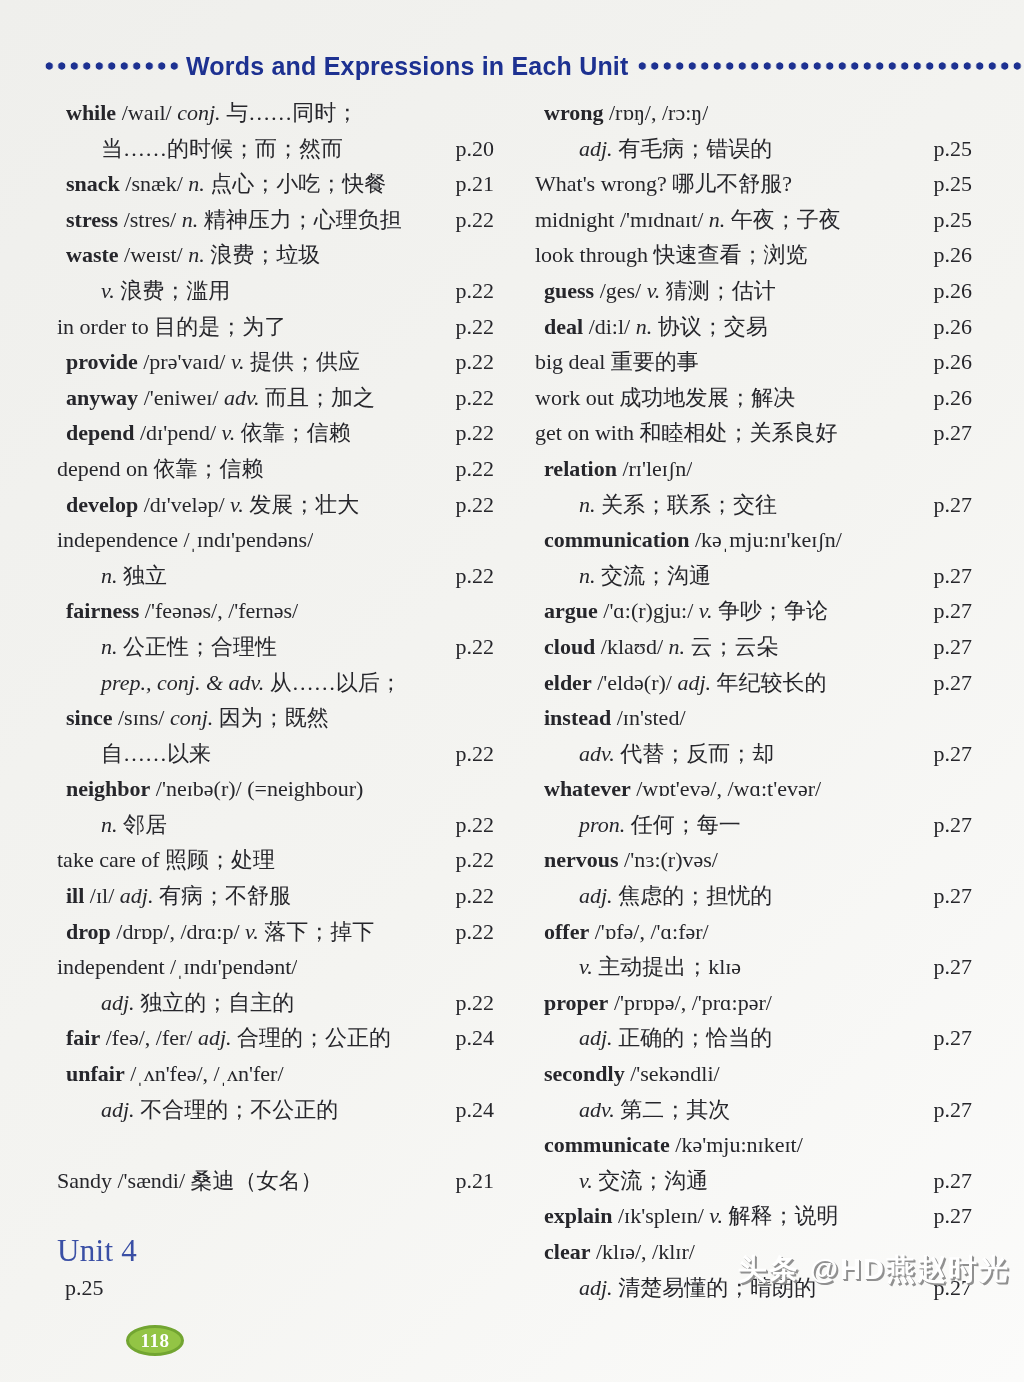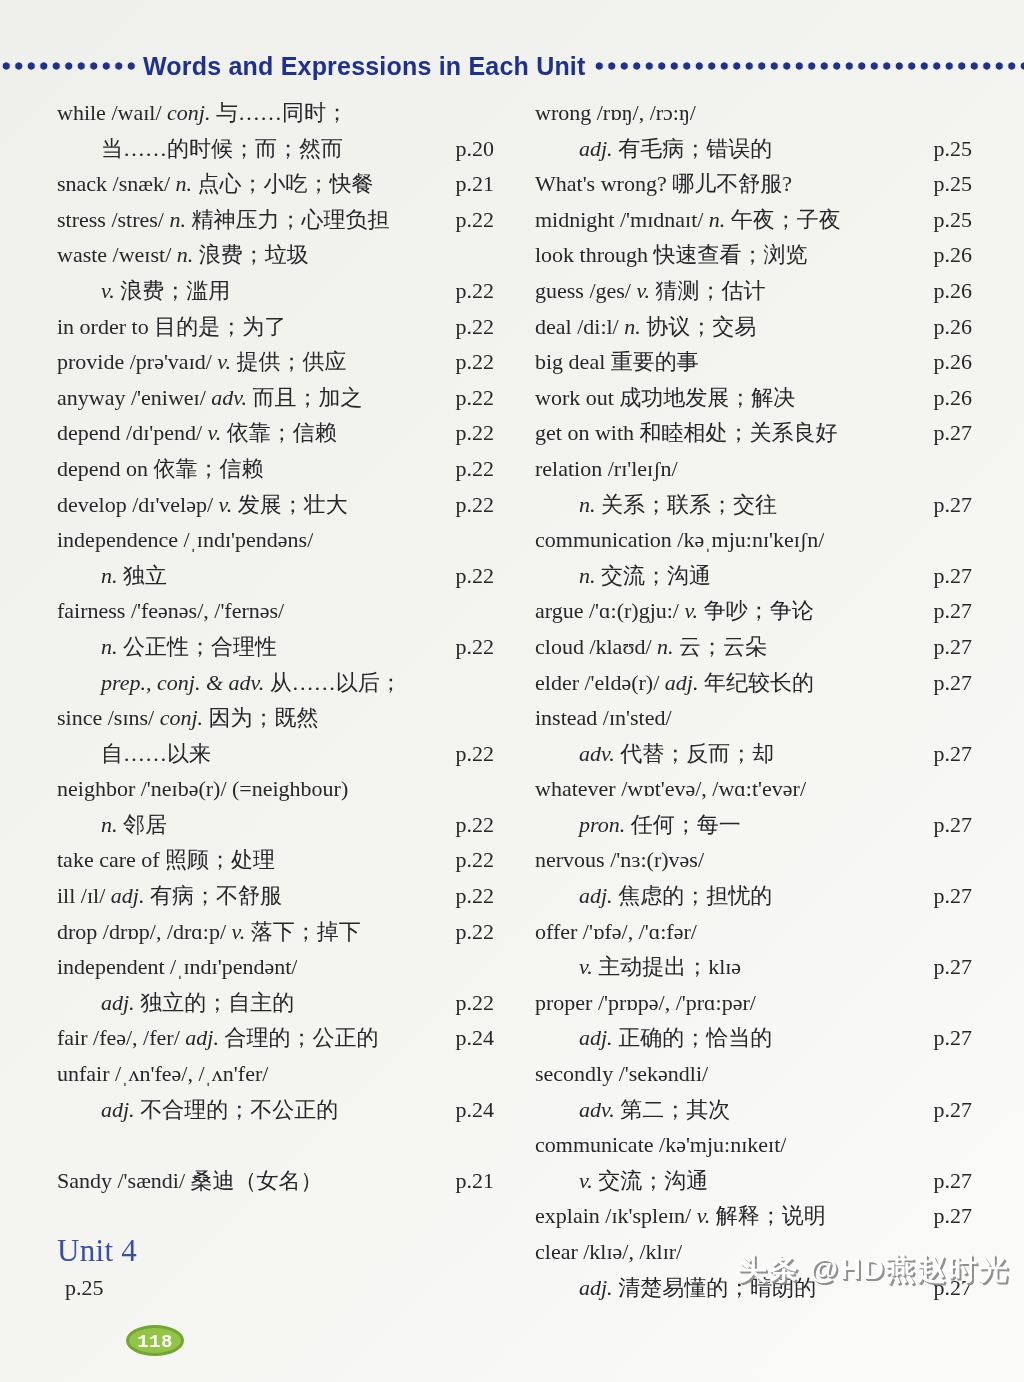--- a/index.html
+++ b/index.html
@@ -5,21 +5,21 @@
   html,body{margin:0;padding:0;}
   body{
     width:1024px;height:1382px;position:relative;overflow:hidden;
     background:linear-gradient(135deg,#efefec 0%,#f4f4f1 55%,#fbfbfa 100%);
     font-family:"Liberation Serif","DejaVu Serif",serif;
     color:#26262b;
   }
   
   .header{
     position:absolute;top:50px;left:0;right:0;height:32px;
-    display:flex;align-items:center;
+    display:flex;align-items:center;padding-left:43px;
   }
   .dots{
     height:12px;
     background-image:radial-gradient(circle,var(--header-blue) 3.3px,transparent 4px);
     background-size:12.5px 12px;
     background-repeat:repeat-x;
     background-position:left center;
   }
   .dots-left{width:136px;flex:none;}
   .dots-right{flex:1;}
@@ -38,36 +38,36 @@
   .col{width:437px;}
   .line{
     height:35.6px;
     display:flex;justify-content:space-between;align-items:center;
     font-size:22px;line-height:35.6px;white-space:nowrap;
   }
   .line .text{white-space:pre-wrap;overflow:hidden;}
   .line.indent .text{padding-left:44px;}
   .line .page{flex:none;padding-left:8px;}
   .line.gap{visibility:hidden;}
-  .seg-b{font-weight:400;}
+  .seg-b{font-weight:700;margin-left:9px;}
   .seg-i{font-style:italic;}
   .seg-r{font-style:normal;}
   .line.unit .seg-u{
     color:var(--unit-blue);font-weight:400;font-size:31px;letter-spacing:.3px;
   }
   
   .page-badge{
     position:absolute;left:126px;top:1325px;width:58px;height:31px;
     background:var(--badge-green);
     border:3px solid var(--badge-border);
     border-radius:50%;
     box-sizing:border-box;
-    display:flex;align-items:flex-end;justify-content:center;
+    display:flex;align-items:center;justify-content:center;
     color:var(--badge-text);
-    font-family:Liberation Mono, monospace;
+    font-family:Liberation Serif, serif;
     font-weight:700;font-size:19px;letter-spacing:.5px;
   }
   .watermark{
     position:absolute;right:14px;top:1250px;
     font-family:"Liberation Sans","DejaVu Sans",sans-serif;
     font-weight:600;font-size:29px;letter-spacing:2px;
     color:#ffffff;
     text-shadow:2px 2px 0 #909090,1px 1px 0 #a0a0a0;
     white-space:nowrap;
   }

